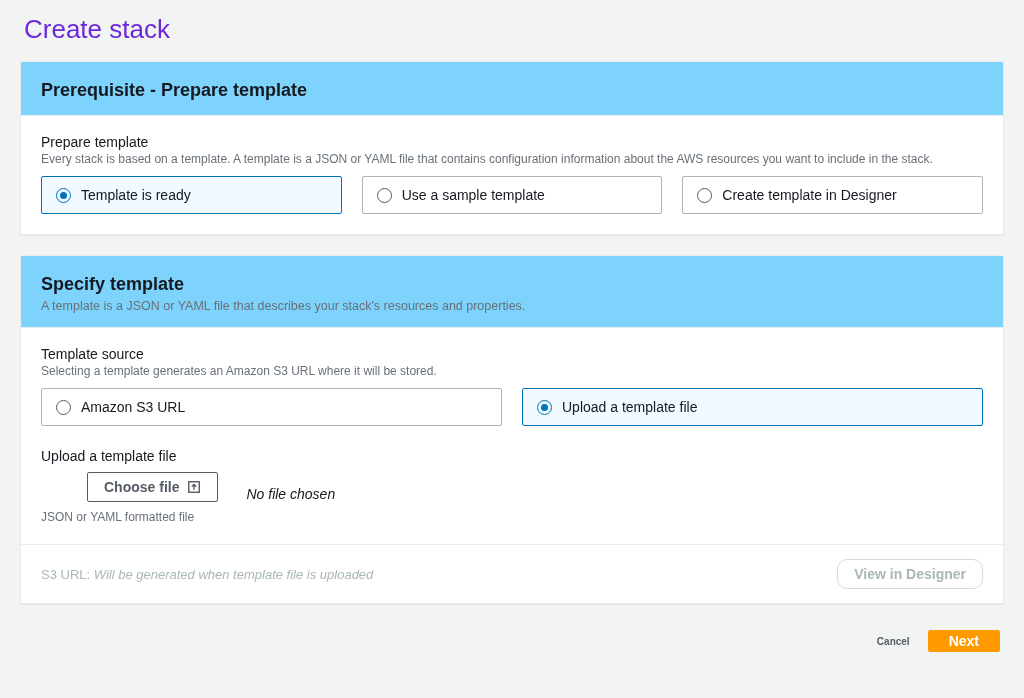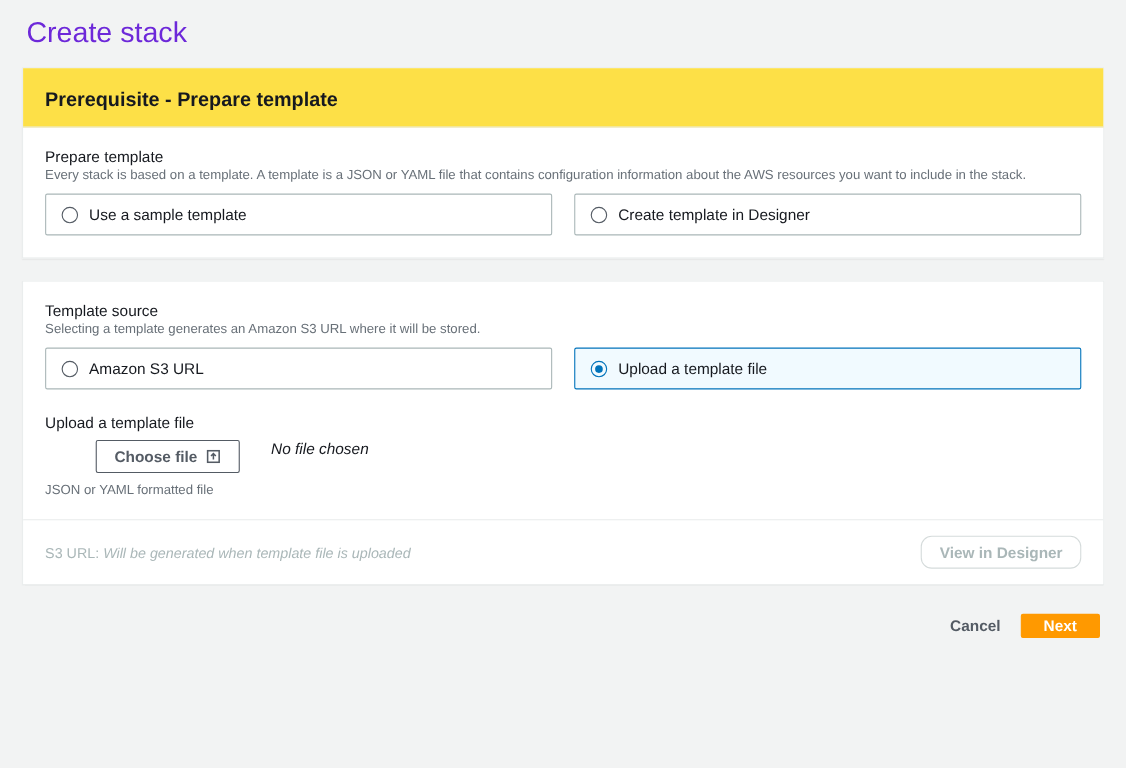--- a/index.html
+++ b/index.html
@@ -20,21 +20,21 @@
     margin: 4px 0 16px 4px;
   }
   .panel {
     background: #fff;
     border: 1px solid #eaeded;
     box-shadow: 0 1px 1px rgba(0,0,0,0.05);
     margin-bottom: 20px;
   }
   .panel-header {
     padding: 18px 20px 14px 20px;
-    background: #fde047;
+    background: #7dd3fc;
     border-bottom: 1px solid #eaeded;
   }
   .panel-header h2 {
     font-size: 18px;
     font-weight: 700;
     color: #16191f;
   }
   .panel-header .subtext {
     margin-top: 4px;
     font-size: 12.5px;
@@ -101,21 +101,21 @@
   .radio-tile.selected .radio-inner { display: block; }
   .radio-label {
     font-size: 14px;
     color: #16191f;
   }
   .upload-section {
     margin-top: 22px;
   }
   .choose-file-row {
     display: flex;
-    align-items: flex-start;
+    align-items: flex-end;
     gap: 14px;
     margin-top: 8px;
     padding-left: 46px;
   }
   .btn {
     border: 1px solid #545b64;
     background: #fff;
     color: #545b64;
     font-weight: 700;
     font-size: 14px;
@@ -157,21 +157,21 @@
     justify-content: flex-end;
     align-items: center;
     gap: 18px;
     padding: 6px 4px 0 0;
   }
   .link-btn {
     background: none;
     border: none;
     color: #545b64;
     font-weight: 700;
-    font-size: 14px;
+    font-size: 10px;
     cursor: pointer;
     margin-left: 48px;
   }
   .primary-btn {
     background: #ff9900;
     border: 1px solid #ff9900;
     color: #fff;
     font-weight: 700;
     font-size: 14px;
     padding: 2px 20px;
@@ -189,33 +189,43 @@
 <h1 class="page-title">Create stack</h1>
 
 <div class="panel">
   <div class="panel-header">
     <h2>Prerequisite - Prepare template</h2>
   </div>
   <div class="panel-body">
     <div class="field-label">Prepare template</div>
     <div class="field-desc">Every stack is based on a template. A template is a JSON or YAML file that contains configuration information about the AWS resources you want to include in the stack.</div>
     <div class="radio-row">
+      <div class="radio-tile selected">
+        <span class="radio-outer">
+            <span class="radio-inner"></span>
+          </span>
+        <span class="radio-label">Template is ready</span>
+      </div>
       <div class="radio-tile">
         <span class="radio-outer"></span>
         <span class="radio-label">Use a sample template</span>
       </div>
       <div class="radio-tile">
         <span class="radio-outer"></span>
         <span class="radio-label">Create template in Designer</span>
       </div>
     </div>
   </div>
 </div>
 
 <div class="panel">
+  <div class="panel-header">
+    <h2>Specify template</h2>
+    <div class="subtext">A template is a JSON or YAML file that describes your stack's resources and properties.</div>
+  </div>
   <div class="panel-body">
     <div class="field-label">Template source</div>
     <div class="field-desc">Selecting a template generates an Amazon S3 URL where it will be stored.</div>
     <div class="radio-row-2">
       <div class="radio-tile" style="flex:1">
         <span class="radio-outer"></span>
         <span class="radio-label">Amazon S3 URL</span>
       </div>
       <div class="radio-tile selected" style="flex:1">
         <span class="radio-outer">

